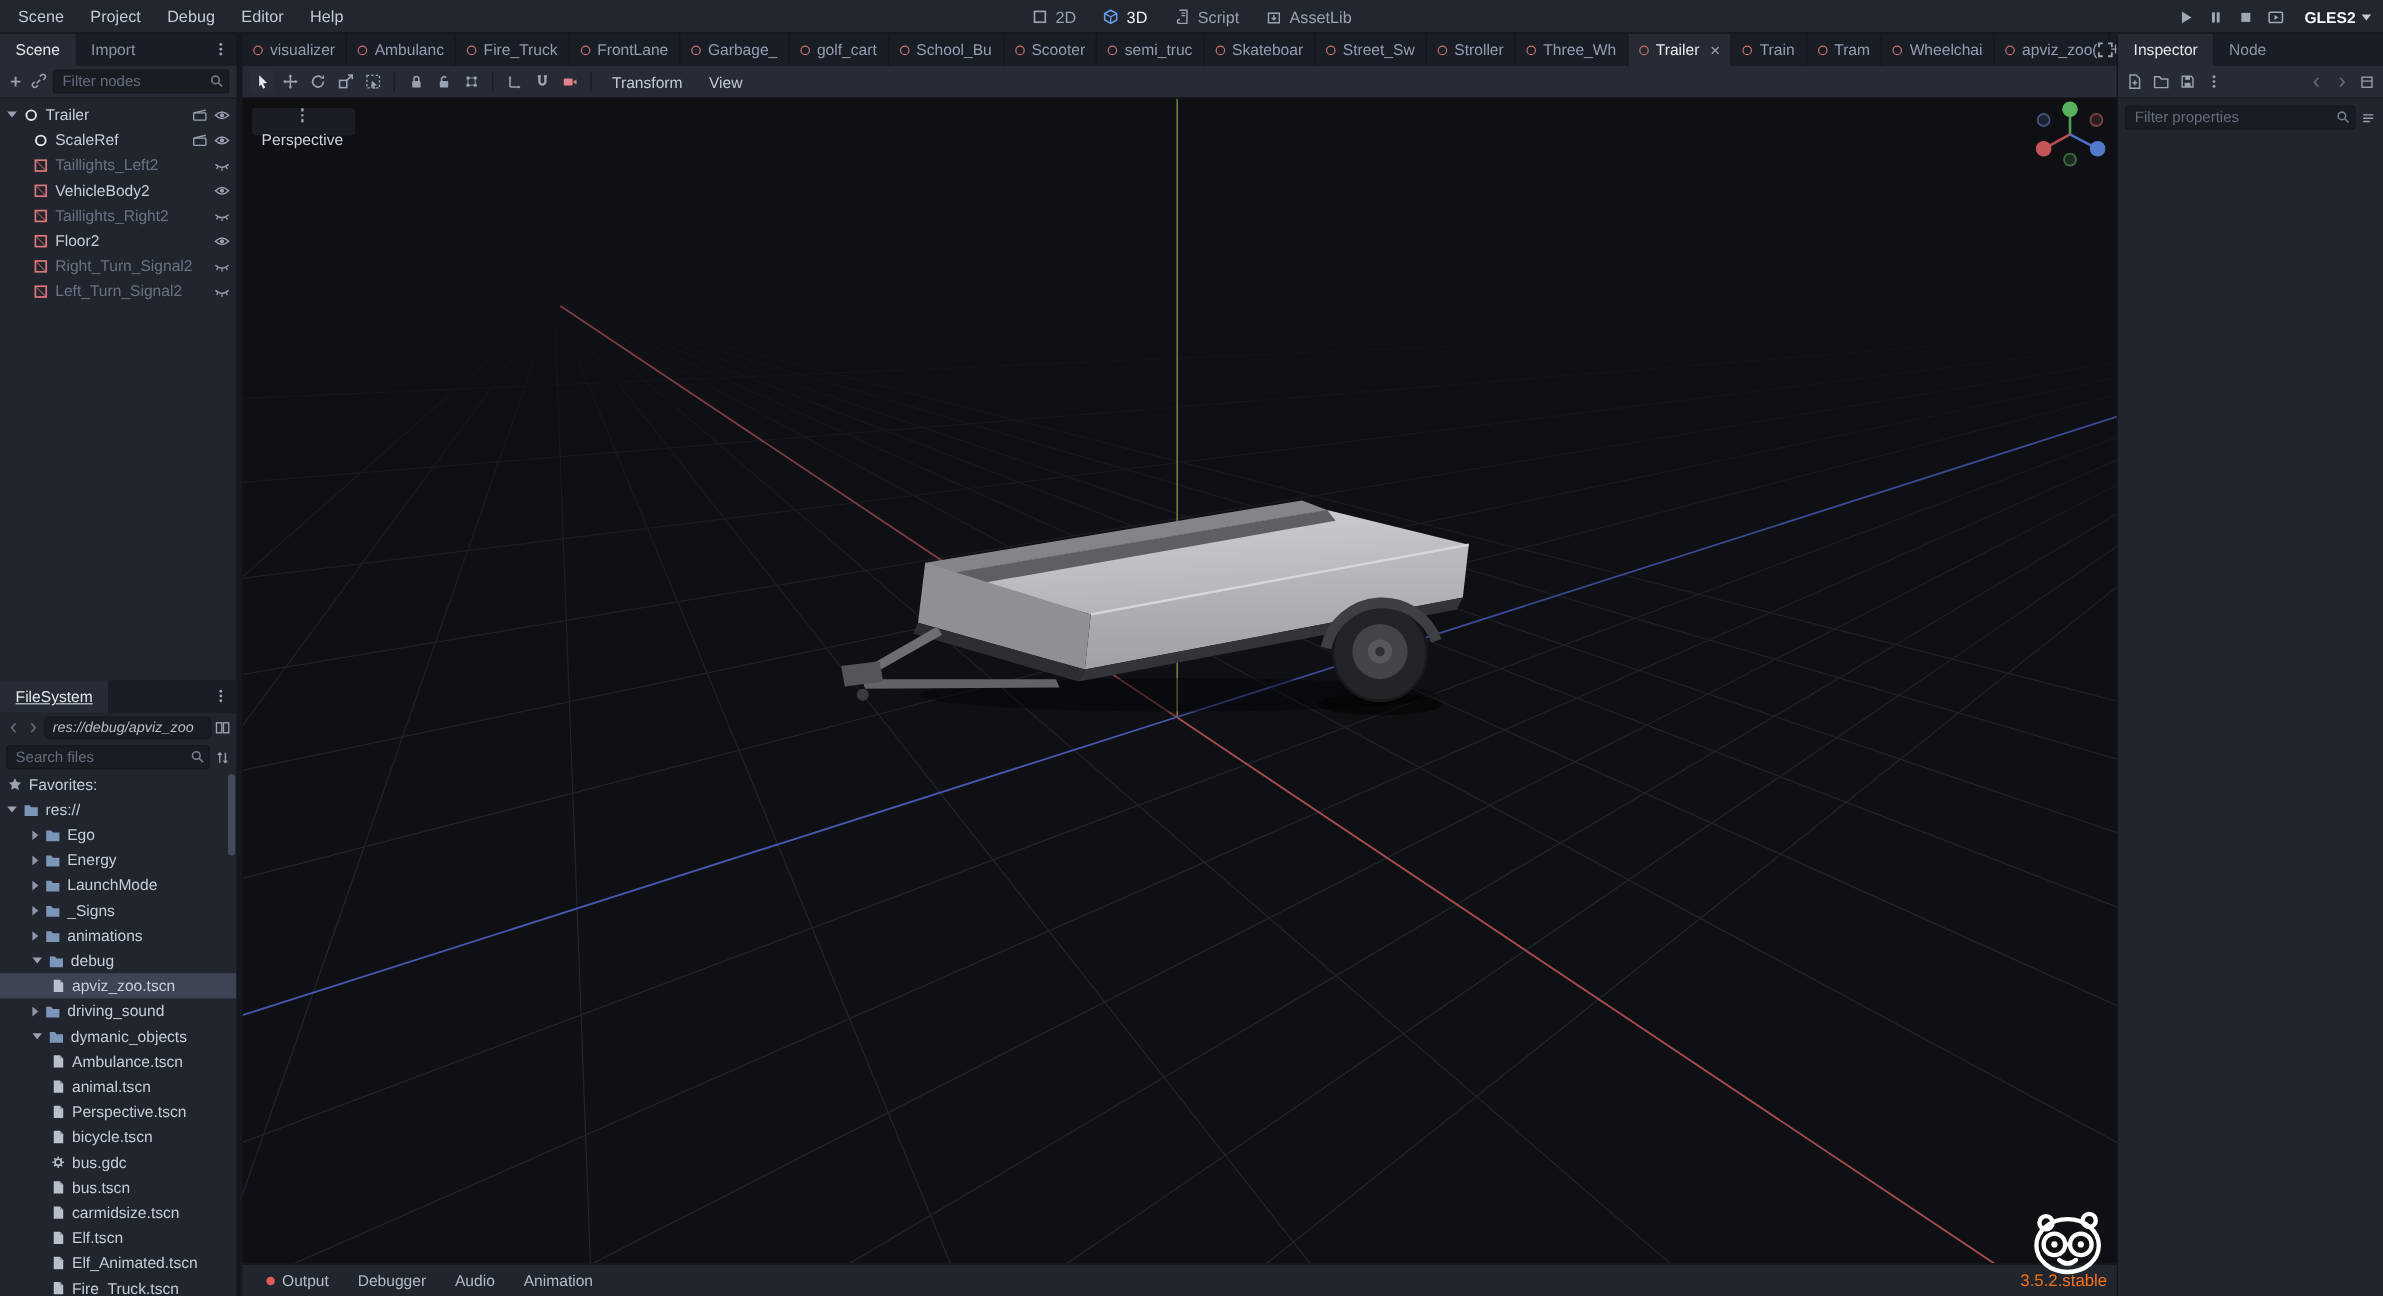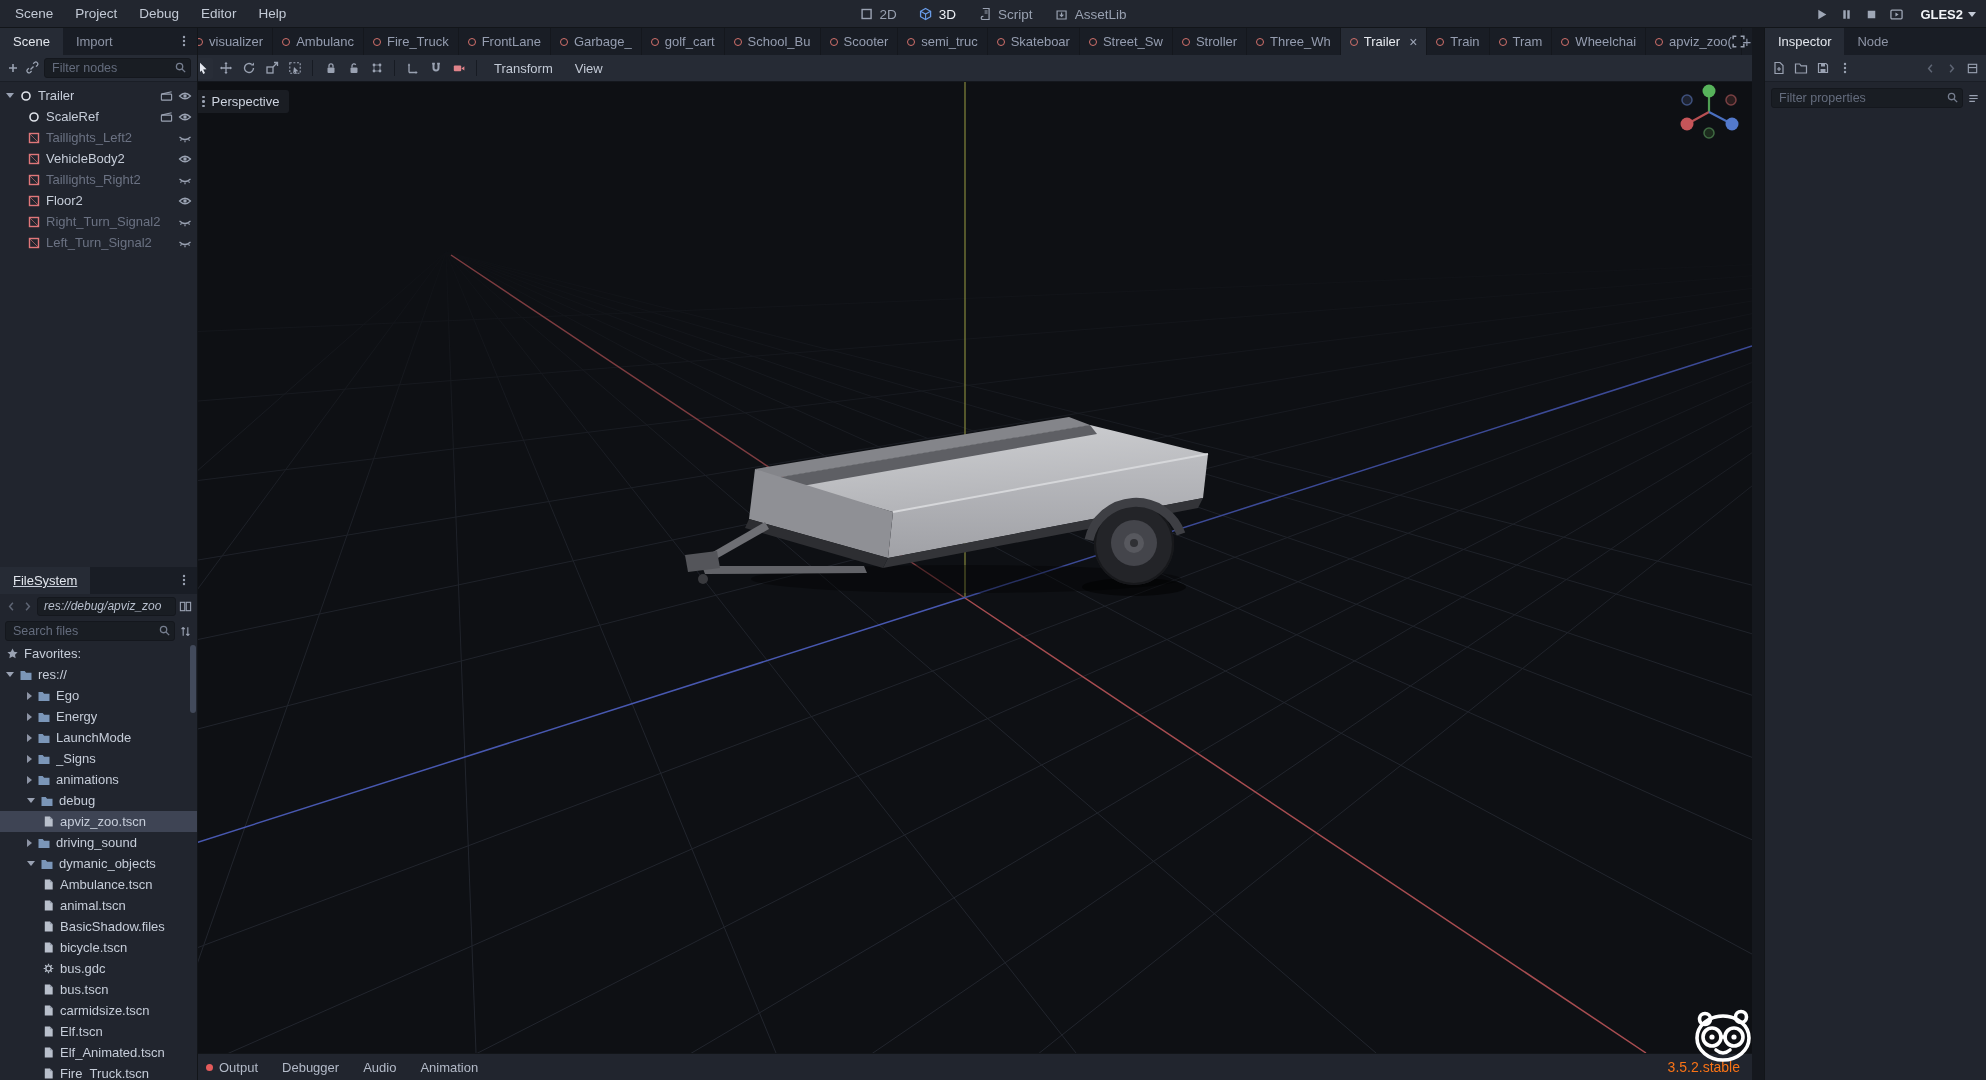--- a/index.html
+++ b/index.html
@@ -49,38 +49,38 @@
 
   .fs-dock { position:absolute; top:539px; left:0; right:0; bottom:0; background:#21252e; display:flex; flex-direction:column; }
   .fs-header { height:27px; background:#191d25; display:flex; align-items:stretch; position:relative;text-decoration:underline; }
   .fs-nav { height:25px; display:flex; align-items:center; gap:3px; padding:0 5px; }
   .path-field { flex:1; height:19px; background:#191d23; border:1px solid #14171d; border-radius:3px; font-size:12px; color:#b7bfcd; line-height:17px; padding:0 6px; white-space:nowrap; overflow:hidden;font-style:italic; }
   .fs-search { height:24px; display:flex; align-items:center; gap:4px; padding:0 5px; }
   .fs-tree { flex:1; overflow:hidden; position:relative; }
   .fs-scrollbar { position:absolute; right:1px; top:2px; width:6px; height:68px; background:#424a5b; border-radius:3px; }
 
   
-  .center { position:absolute; top:28px; left:186px; width:1566px; bottom:0; display:flex; flex-direction:column; z-index:4; }
+  .center { position:absolute; top:28px; left:202px; width:1566px; bottom:0; display:flex; flex-direction:column; z-index:4; }
   .scene-tabs { height:27px; background:#191d25; display:flex; align-items:stretch; position:relative; }
   .stab { display:flex; align-items:center; gap:6px; padding:0 9px; border-right:1px solid #14171d; font-size:13px; color:#959db0; white-space:nowrap; }
   .stab .circ { width:8px; height:8px; border-radius:50%; border:1.5px solid #d2706b; flex:none; }
   .stab.active { background:#262b35; color:#e8ebf1; }
   .stab .close { color:#9fa7b8; font-size:14px; margin-left:3px; line-height:1; }
   .stab-add { width:26px; display:flex; align-items:center; justify-content:center; color:#959db0; font-size:15px; }
   .tabs-right { position:absolute; right:6px; top:6px; }
 
   .toolbar3d { height:27px; background:#262b35; border-bottom:1px solid #14171d; display:flex; align-items:center; padding:0 6px; gap:2px; }
   .tool { width:21px; height:21px; display:flex; align-items:center; justify-content:center; color:#9aa2b2; border-radius:2px; }
   .tool.active { color:#e5e9f0; background:#30364233; }
   .tsep { width:1px; height:16px; background:#171b23; margin:0 5px; }
   .tmenu { padding:0 10px; font-size:13px; color:#c3cad6; }
 
   .viewport { position:relative; flex:1; background:#0e1014; overflow:hidden; }
   .viewport svg.scene { position:absolute; inset:0; }
-  .persp-btn { position:absolute; left:8px; top:8px; height:23px; display:flex; align-items:center; gap:7px; padding:0 10px 0 8px; background:rgba(28,31,38,.88); border-radius:3px; font-size:13px; color:#cdd3df; z-index:5; }
+  .persp-btn { position:absolute; left:8px; top:8px; height:23px; display:flex; align-items:center; gap:7px; padding:0 10px 0 8px; background:rgba(28,31,38,.88); border-radius:3px; font-size:13px; color:#cdd3df; z-index:5;flex-direction:column; }
   .vdots { display:flex; flex-direction:column; gap:2px; }
   .vdots i { width:2.5px; height:2.5px; background:#9aa2b2; border-radius:50%; display:block; }
 
   .bottom-bar { height:27px; background:#21252e; border-top:1px solid #121519; display:flex; align-items:center; padding-left:8px; position:relative; }
   .bbar-item { padding:0 12px; font-size:13px; color:#b3bac8; display:flex; align-items:center; gap:6px; height:27px; }
   .err-dot { width:7px; height:7px; border-radius:50%; background:#e45b5b; flex:none; }
   .version { position:absolute; right:12px; color:#f97316; font-size:14px; }
 
   
   .right-dock { position:absolute; top:28px; right:0; width:222px; bottom:0; background:#21252e; border-left:1px solid #121519; z-index:5; }
@@ -518,21 +518,21 @@
             </span>
           <span class="lbl">animal.tscn</span>
         </div>
         <div class="trow ind2">
           <span class="i">
               <svg width="13" height="13" viewBox="0 0 14 14">
                 <path d="M3 1.5h5.5l3 3v8H3z" fill="#b9c0cc"></path>
                 <path d="M8.5 1.5v3h3z" fill="#8d94a3"></path>
               </svg>
             </span>
-          <span class="lbl">BasicShadow.files</span>
+          <span class="lbl">Perspective.tscn</span>
         </div>
         <div class="trow ind2">
           <span class="i">
               <svg width="13" height="13" viewBox="0 0 14 14">
                 <path d="M3 1.5h5.5l3 3v8H3z" fill="#b9c0cc"></path>
                 <path d="M8.5 1.5v3h3z" fill="#8d94a3"></path>
               </svg>
             </span>
           <span class="lbl">bicycle.tscn</span>
         </div>

